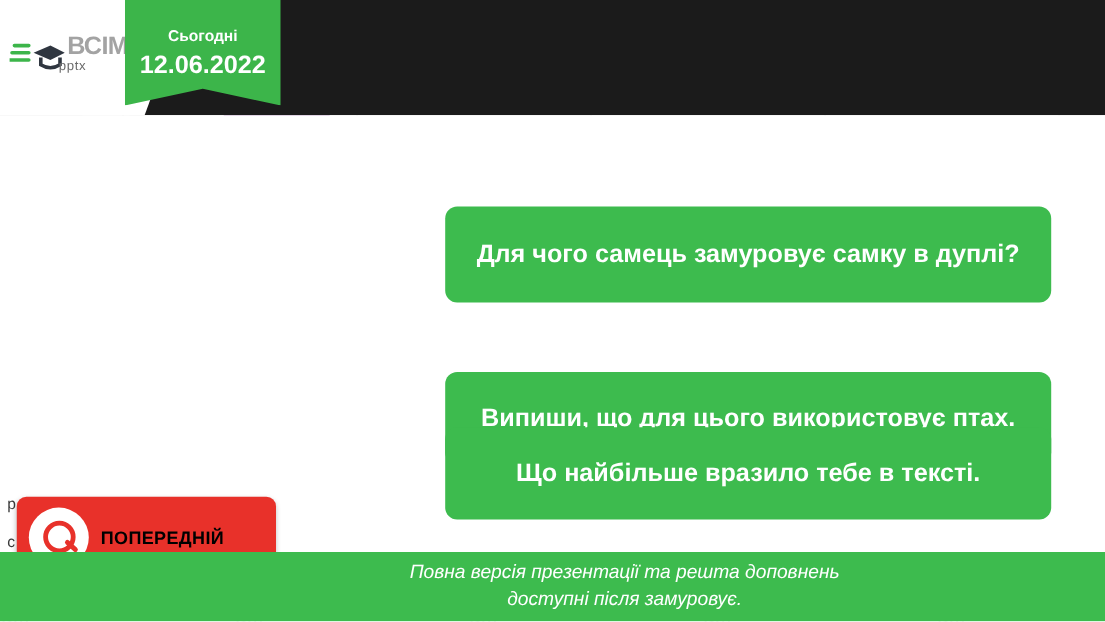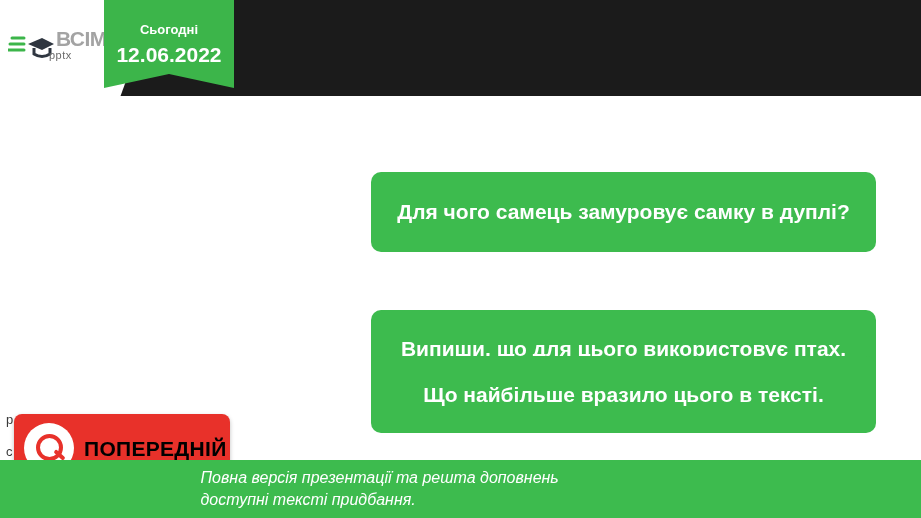--- a/index.html
+++ b/index.html
@@ -134,21 +134,21 @@
     width: 921px; height: 58px;
     background: #3dbb4e;
     color: #ffffff;
     display: flex;
     align-items: center;
     justify-content: center;
   }
   .bottombar-text {
     width: 640px;
     margin-left: 120px;
-    text-align: left;
+    text-align: center;
     font-size: 16px;
     font-style: italic;
     line-height: 22px;
   }
 
   
   .preview-badge {
     position: absolute;
     left: 14px; top: 414px;
     width: 216px; height: 68px;
@@ -178,21 +178,21 @@
     content: "";
     position: absolute;
     left: 29px; top: 30px;
     width: 13px; height: 4px;
     background: #e8312a;
     transform: rotate(42deg);
     border-radius: 2px;
   }
   .preview-badge .ptext {
     margin-left: 10px;
-    font-size: 21px;
+    font-size: 15px;
     font-weight: bold;
     line-height: 21px;
     letter-spacing: 0.3px;
   }
 
   
   .left-fragment {
     position: absolute;
     left: 6px;
     font-size: 13px;
@@ -342,33 +342,33 @@
     <div class="date-badge">
       <div class="today">Сьогодні</div>
       <div class="date">12.06.2022</div>
     </div>
 
   </div>
 
   <div class="stage">
     <div class="qbox" id="qbox0">Для чого самець замуровує самку в дуплі?</div>
     <div class="qbox" id="qbox1">Випиши, що для цього використовує птах.</div>
-    <div class="qbox" id="qbox2">Що найбільше вразило цього в тексті.</div>
+    <div class="qbox" id="qbox2">Що найбільше вразило тебе в тексті.</div>
 
     <div class="left-fragment" id="lf0">р</div>
     <div class="left-fragment" id="lf1">с</div>
   </div>
 
   <div class="preview-badge">
     <div class="mag"></div>
     <div class="ptext">
       <div>ПОПЕРЕДНІЙ</div>
     </div>
   </div>
 
   <div class="bottombar">
     <div class="bottombar-text">
       <div>Повна версія презентації та решта доповнень</div>
-      <div>доступні тексті придбання.</div>
+      <div>доступні після замуровує.</div>
     </div>
   </div>
 
 </div>
 
 </body></html>

